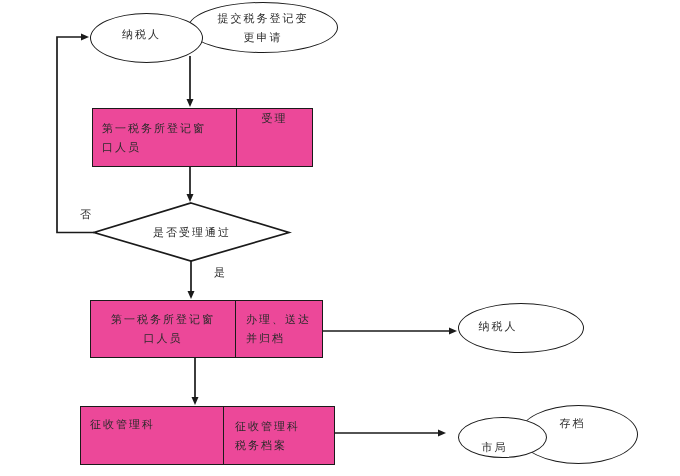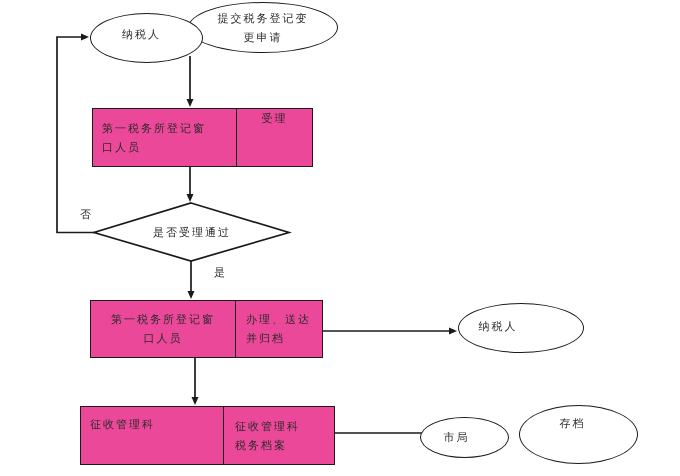--- a/index.html
+++ b/index.html
@@ -59,21 +59,21 @@
   .lbl { position: absolute; z-index: 2; }
   .lbl-no  { left: 80px;  top: 205px; }
   .lbl-yes { left: 214px; top: 263px; }
   .n-handle   { left: 90px;  top: 300px; width: 233px; height: 58px; }
   .n-handle .actor  { width: 145px; align-items: center; justify-content: center; text-align: center; }
   .n-handle .action { flex: 1; align-items: center; padding-left: 10px; text-align: left; }
   .n-taxout   { left: 458px; top: 303px; width: 126px; height: 50px; padding: 0 46px 4px 0; }
   .n-collect  { left: 80px;  top: 406px; width: 255px; height: 59px; }
   .n-collect .actor  { width: 143px; align-items: flex-start; padding: 8px 0 0 9px; text-align: left; }
   .n-collect .action { flex: 1; align-items: center; padding-left: 11px; text-align: left; }
-  .n-bureau   { left: 420px; top: 417px; width: 89px;  height: 41px; z-index: 2; padding: 0 16px 0 0; }
+  .n-bureau   { left: 458px; top: 417px; width: 89px;  height: 41px; z-index: 2; padding: 0 16px 0 0; align-items: flex-end; }
   .n-archive  { left: 519px; top: 405px; width: 119px; height: 59px; z-index: 1; padding: 0 12px 22px 0; }
 </style>
 </head>
 <body>
 
 <div class="stage">
 
   <svg class="connectors" width="680" height="476" viewBox="0 0 680 476">
     <g stroke="#1a1a1a" stroke-width="1.7" fill="none">
 

